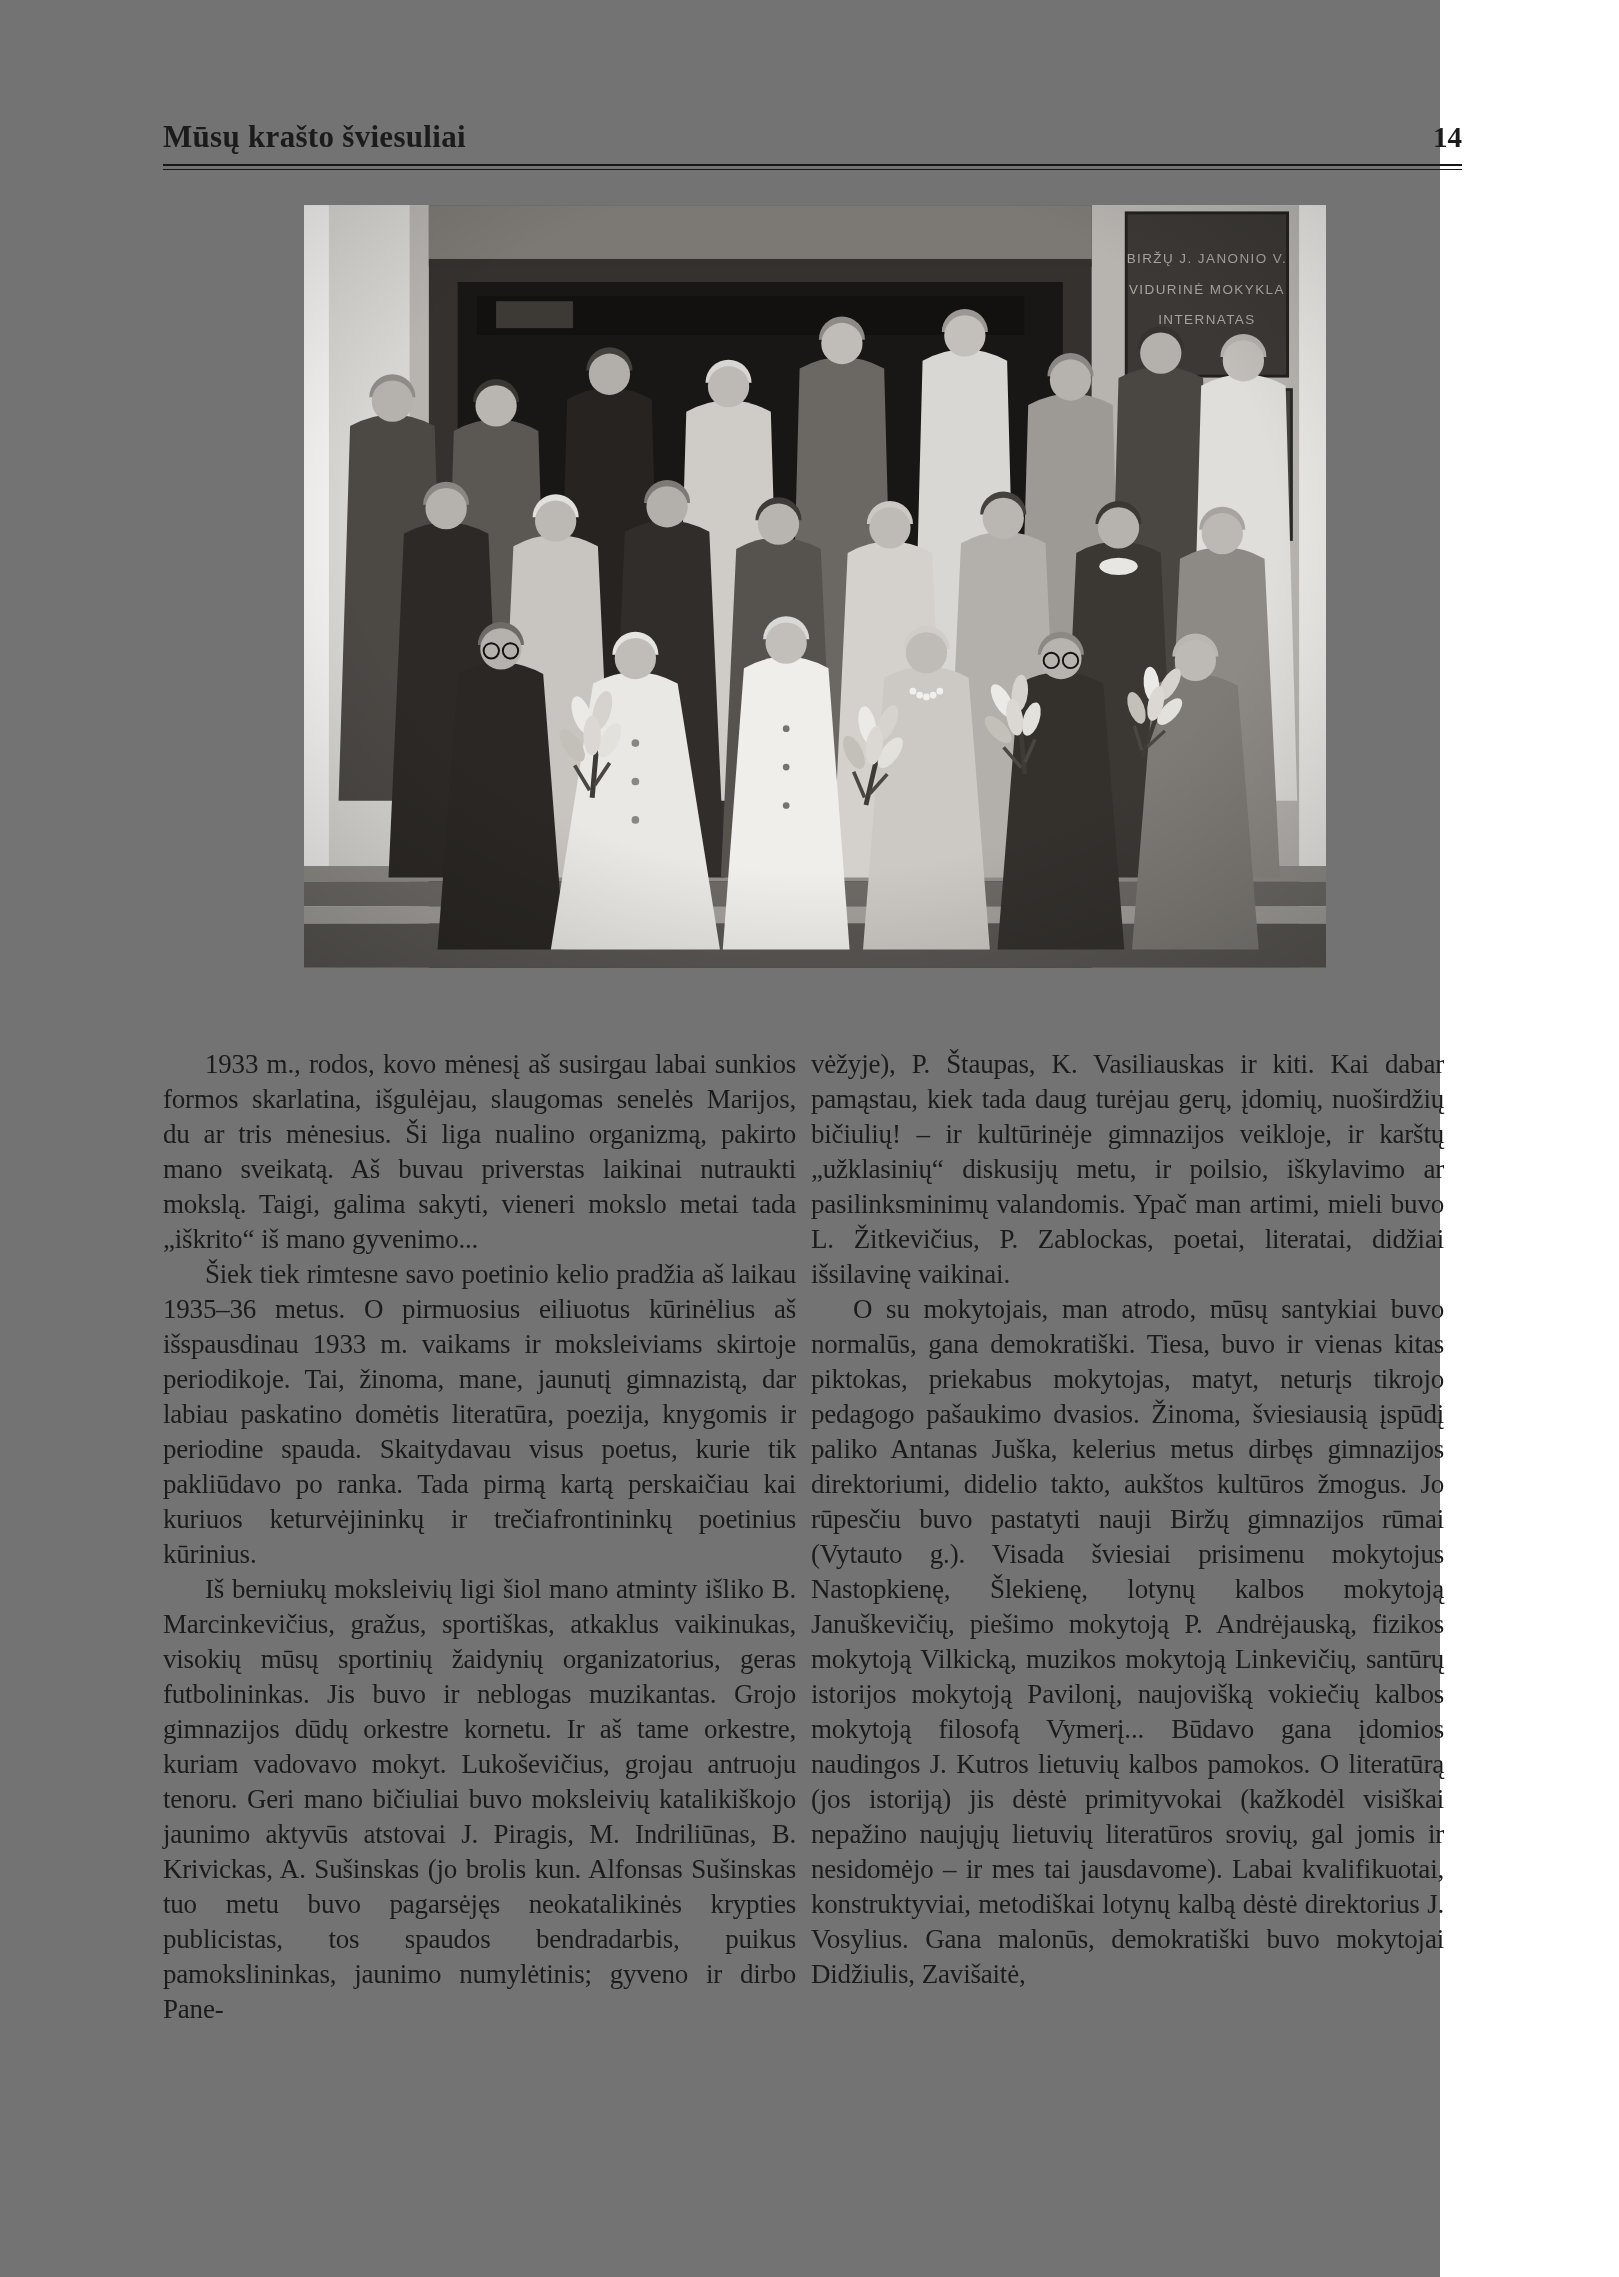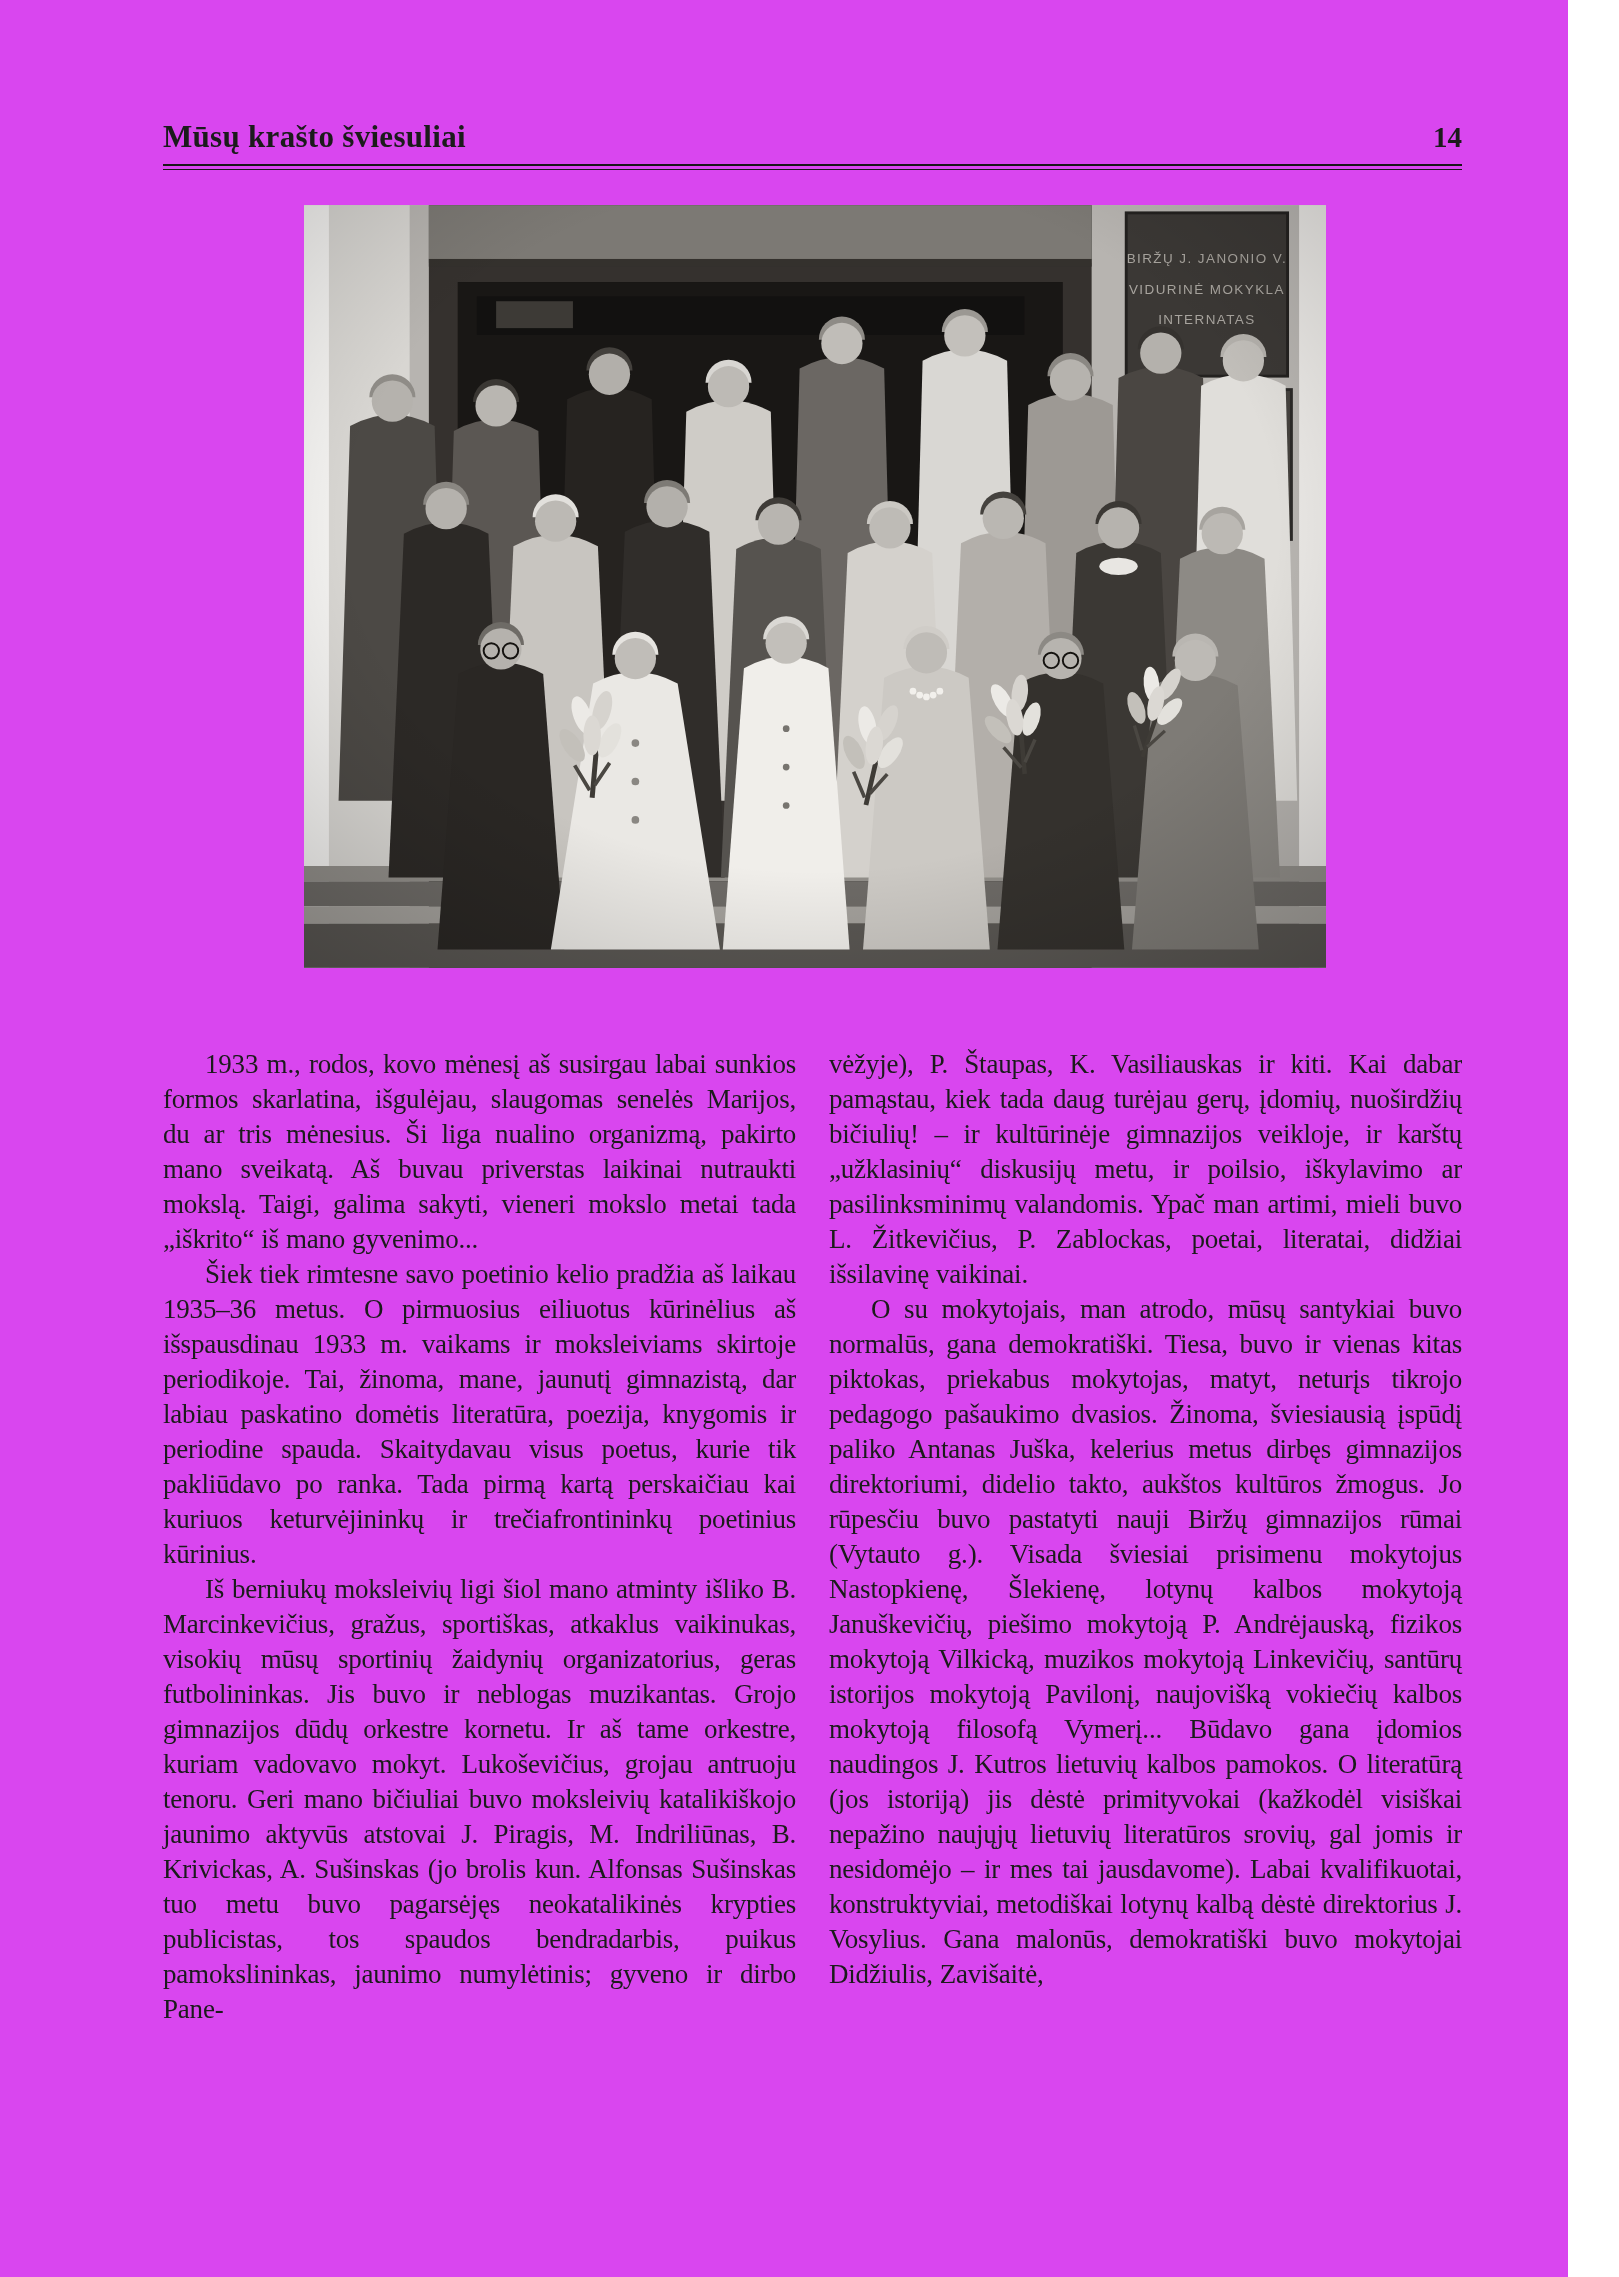--- a/index.html
+++ b/index.html
@@ -7,23 +7,23 @@
     padding: 0;
     background: #ffffff;
     width: 1620px;
     height: 2278px;
     overflow: hidden;
     font-family: "Liberation Serif", serif;
     color: #1b1b1b;
   }
   .page {
     position: relative;
-    width: 1568px;
+    width: 1440px;
     height: 2278px;
-    background: #d946ef;
+    background: #737373;
   }
   .page-header {
     position: absolute;
     left: 163px;
     top: 119px;
     width: 1299px;
     display: flex;
     justify-content: space-between;
     align-items: baseline;
   }
@@ -64,21 +64,21 @@
     font-weight: bold;
     font-size: 27px;
     letter-spacing: 0.2px;
   }
   .article-columns {
     position: absolute;
     left: 163px;
     top: 1047px;
     width: 1299px;
     display: flex;
-    gap: 33px;
+    gap: 15px;
   }
   .col { width: 633px; }
   .col p.par {
     margin: 0;
     font-size: 27px;
     line-height: 35px;
     text-align: justify;
     text-indent: 42px;
     letter-spacing: -0.2px;
     word-spacing: 0.5px;

